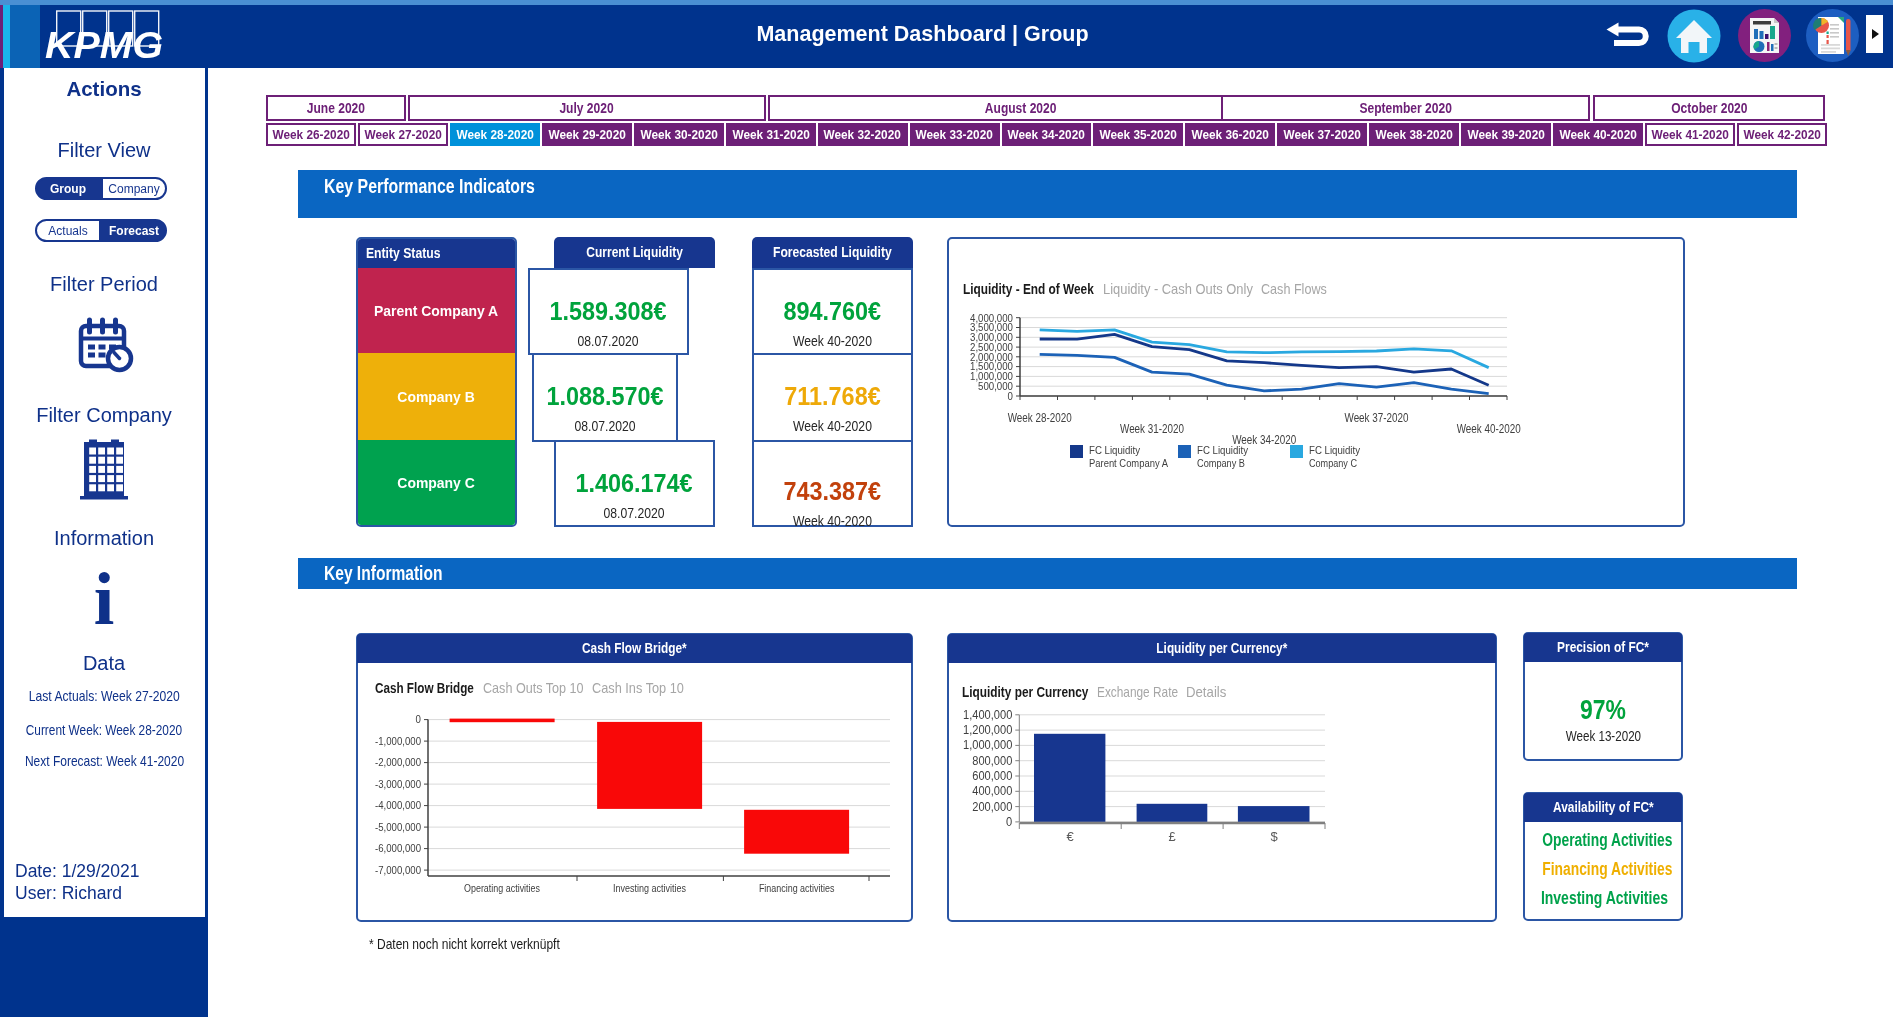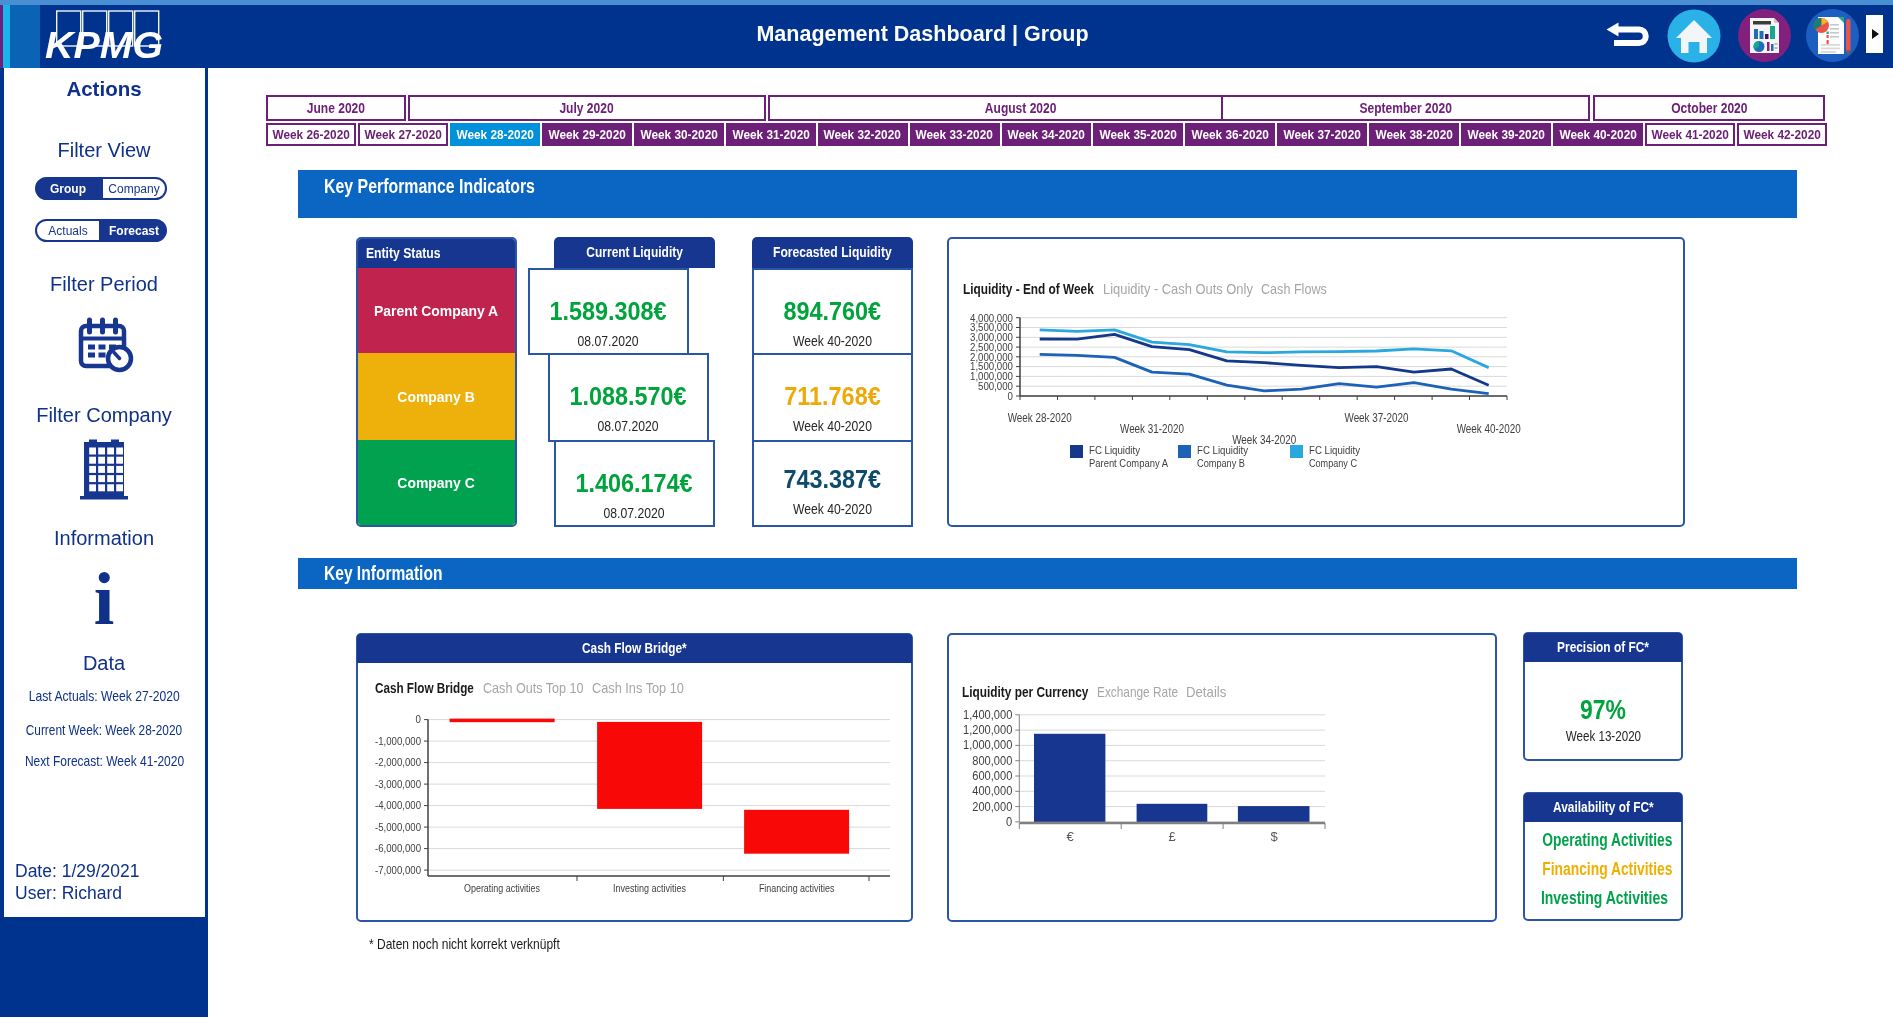--- a/index.html
+++ b/index.html
@@ -238,39 +238,39 @@
     </div>
 <div class="entity" style="background:#00a24f;height:86px">
       <span style="display:inline-block;transform:scaleX(0.9);transform-origin:center center;white-space:nowrap">Company C</span>
     </div>
 </div>
 <div class="abs colhead" style="left:554px;top:237px;width:161px"><span style="display:inline-block;transform:scaleX(0.81);transform-origin:center center;white-space:nowrap">Current Liquidity</span></div>
 <div class="abs cell" style="left:528px;top:268px;width:161px;height:87px">
 <div class="bignum" style="color:#00a33c;margin-top:26px"><span style="display:inline-block;transform:scaleX(0.9);transform-origin:center center;white-space:nowrap">1.589.308€</span></div>
 <div class="sub" style="margin-top:6px"><span style="display:inline-block;transform:scaleX(0.87);transform-origin:center center;white-space:nowrap">08.07.2020</span></div>
   </div>
-<div class="abs cell" style="left:548px;top:353px;width:161px;height:89px">
+<div class="abs cell" style="left:532px;top:353px;width:146px;height:89px">
 <div class="bignum" style="color:#00a33c;margin-top:26px"><span style="display:inline-block;transform:scaleX(0.9);transform-origin:center center;white-space:nowrap">1.088.570€</span></div>
 <div class="sub" style="margin-top:6px"><span style="display:inline-block;transform:scaleX(0.87);transform-origin:center center;white-space:nowrap">08.07.2020</span></div>
   </div>
 <div class="abs cell" style="left:554px;top:440px;width:161px;height:87px">
 <div class="bignum" style="color:#00a33c;margin-top:26px"><span style="display:inline-block;transform:scaleX(0.9);transform-origin:center center;white-space:nowrap">1.406.174€</span></div>
 <div class="sub" style="margin-top:6px"><span style="display:inline-block;transform:scaleX(0.87);transform-origin:center center;white-space:nowrap">08.07.2020</span></div>
   </div>
 <div class="abs colhead" style="left:752px;top:237px;width:161px"><span style="display:inline-block;transform:scaleX(0.82);transform-origin:center center;white-space:nowrap">Forecasted Liquidity</span></div>
 <div class="abs cell" style="left:752px;top:268px;width:161px;height:87px">
 <div class="bignum" style="color:#00a33c;margin-top:26px"><span style="display:inline-block;transform:scaleX(0.9);transform-origin:center center;white-space:nowrap">894.760€</span></div>
 <div class="sub" style="margin-top:6px"><span style="display:inline-block;transform:scaleX(0.87);transform-origin:center center;white-space:nowrap">Week 40-2020</span></div>
   </div>
 <div class="abs cell" style="left:752px;top:353px;width:161px;height:89px">
 <div class="bignum" style="color:#eea908;margin-top:26px"><span style="display:inline-block;transform:scaleX(0.9);transform-origin:center center;white-space:nowrap">711.768€</span></div>
 <div class="sub" style="margin-top:6px"><span style="display:inline-block;transform:scaleX(0.87);transform-origin:center center;white-space:nowrap">Week 40-2020</span></div>
   </div>
 <div class="abs cell" style="left:752px;top:440px;width:161px;height:87px">
-<div class="bignum" style="color:#0c4a6e;margin-top:22px"><span style="display:inline-block;transform:scaleX(0.9);transform-origin:center center;white-space:nowrap">743.387€</span></div>
+<div class="bignum" style="color:#c2410c;margin-top:34px"><span style="display:inline-block;transform:scaleX(0.9);transform-origin:center center;white-space:nowrap">743.387€</span></div>
 <div class="sub" style="margin-top:6px"><span style="display:inline-block;transform:scaleX(0.87);transform-origin:center center;white-space:nowrap">Week 40-2020</span></div>
   </div>
 <div class="abs panel" style="left:947px;top:237px;width:738px;height:290px">
 <div class="abs tab-a" style="left:14px;top:41px"><span style="display:inline-block;transform:scaleX(0.79);transform-origin:left center;white-space:nowrap">Liquidity - End of Week</span></div>
 <div class="abs tab-i" style="left:154px;top:41px"><span style="display:inline-block;transform:scaleX(0.86);transform-origin:left center;white-space:nowrap">Liquidity - Cash Outs Only</span></div>
 <div class="abs tab-i" style="left:312px;top:41px"><span style="display:inline-block;transform:scaleX(0.84);transform-origin:left center;white-space:nowrap">Cash Flows</span></div>
 <svg width="738" height="290" viewBox="0 0 738 290" xmlns="http://www.w3.org/2000/svg" style="position:absolute;left:0;top:0">
       <line x1="71" y1="78.7" x2="558" y2="78.7" stroke="#d9d9d9" stroke-width="1"></line>
       <line x1="67" y1="78.7" x2="71" y2="78.7" stroke="#404040" stroke-width="1"></line>
       <text x="21.0" y="82.5" font-size="11" fill="#404040" textLength="43" lengthAdjust="spacingAndGlyphs">4,000,000</text>
@@ -372,20 +372,21 @@
       <rect x="91.6" y="83.6" width="105" height="3.6" fill="#f90808"></rect>
       <rect x="239.1" y="86.9" width="105" height="87.0" fill="#f90808"></rect>
       <rect x="386.1" y="174.8" width="105" height="43.9" fill="#f90808"></rect>
       <text x="106.0" y="257" font-size="10" fill="#404040" textLength="76" lengthAdjust="spacingAndGlyphs">Operating activities</text>
       <text x="255.1" y="257" font-size="10" fill="#404040" textLength="73" lengthAdjust="spacingAndGlyphs">Investing activities</text>
       <text x="400.9" y="257" font-size="10" fill="#404040" textLength="75.5" lengthAdjust="spacingAndGlyphs">Financing activities</text>
     </svg>
 </div>
 <div class="abs" style="left:369px;top:935px;font-size:15px;color:#1a1a1a"><span style="display:inline-block;transform:scaleX(0.8);transform-origin:left center;white-space:nowrap">* Daten noch nicht korrekt verknüpft</span></div>
 <div class="abs panel" style="left:947px;top:633px;width:550px;height:289px">
+<div class="phead"><span style="display:inline-block;transform:scaleX(0.8);transform-origin:center center;white-space:nowrap">Liquidity per Currency*</span></div>
 <div class="abs tab-a" style="left:13px;top:48px"><span style="display:inline-block;transform:scaleX(0.79);transform-origin:left center;white-space:nowrap">Liquidity per Currency</span></div>
 <div class="abs tab-i" style="left:148px;top:48px"><span style="display:inline-block;transform:scaleX(0.79);transform-origin:left center;white-space:nowrap">Exchange Rate</span></div>
 <div class="abs tab-i" style="left:237px;top:48px"><span style="display:inline-block;transform:scaleX(0.88);transform-origin:left center;white-space:nowrap">Details</span></div>
 <svg width="550" height="289" viewBox="0 0 550 289" xmlns="http://www.w3.org/2000/svg" style="position:absolute;left:0;top:0">
       <line x1="70.3" y1="79.8" x2="376" y2="79.8" stroke="#d9d9d9" stroke-width="1"></line>
       <line x1="66.3" y1="79.8" x2="70.3" y2="79.8" stroke="#808080" stroke-width="1"></line>
       <text x="14.0" y="83.8" font-size="12" fill="#404040" textLength="49.3" lengthAdjust="spacingAndGlyphs">1,400,000</text>
       <line x1="70.3" y1="95.1" x2="376" y2="95.1" stroke="#d9d9d9" stroke-width="1"></line>
       <line x1="66.3" y1="95.1" x2="70.3" y2="95.1" stroke="#808080" stroke-width="1"></line>
       <text x="14.0" y="99.1" font-size="12" fill="#404040" textLength="49.3" lengthAdjust="spacingAndGlyphs">1,200,000</text>

